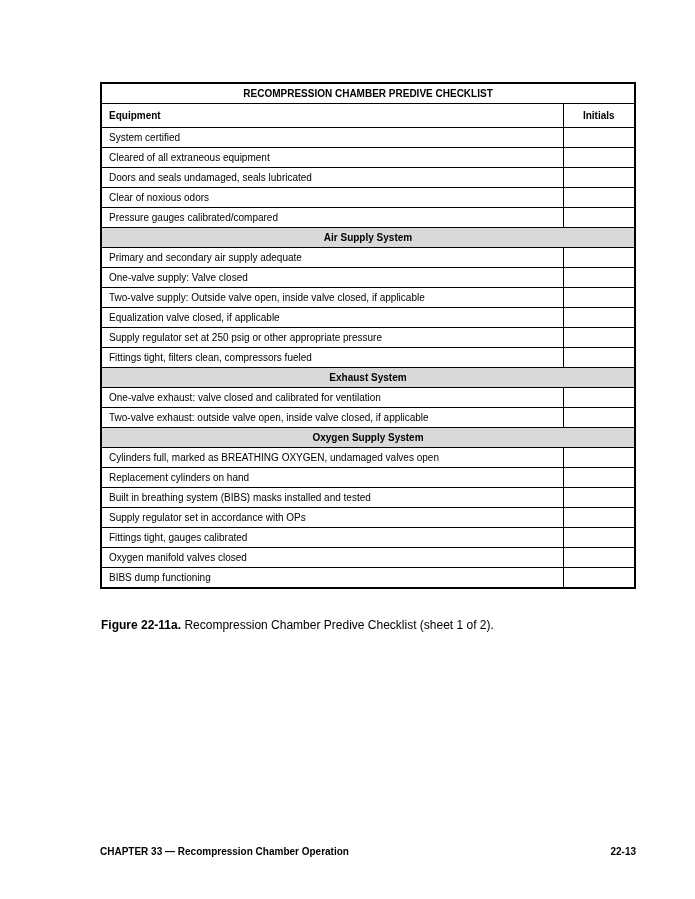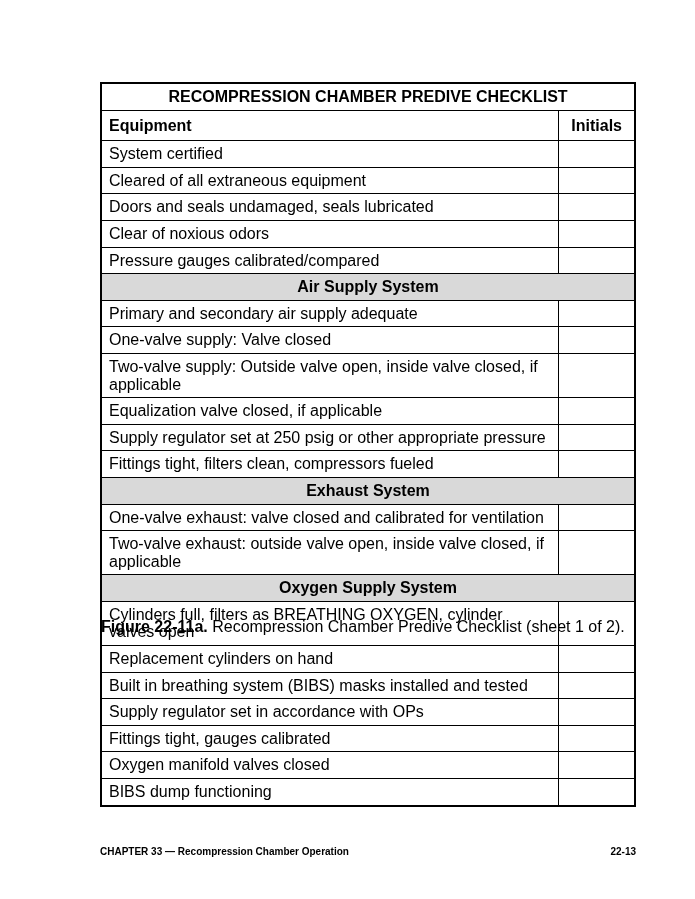--- a/index.html
+++ b/index.html
@@ -24,21 +24,21 @@
     top: 82px;
     width: 536px;
   }
   table.checklist {
     border-collapse: collapse;
     width: 100%;
     border: 2px solid #000000;
   }
   table.checklist td {
     border: 1px solid #000000;
-    font-size: 16px;
+    font-size: 10px;
     line-height: 1.1;
     padding: 4px 7px;
     vertical-align: middle;
   }
   td.title-cell {
     font-weight: bold;
     text-align: center;
     font-size: 11px;
     padding: 6px 4px;
     border-bottom: 2px solid #000000;
@@ -66,21 +66,21 @@
     background: #ffffff;
   }
   col.equip-col { width: auto; }
   col.init-col  { width: 72px; }
   .caption {
     margin: 0;
     position: absolute;
     left: 101px;
     top: 618px;
     width: 534px;
-    font-size: 16px;
+    font-size: 12px;
   }
   .caption .cap-label { font-weight: bold; }
   .caption .cap-text  { font-weight: normal; }
   .footer {
     position: absolute;
     left: 100px;
     top: 846px;
     width: 536px;
     display: flex;
     justify-content: space-between;
@@ -164,21 +164,21 @@
             <td class="initials-cell">&nbsp;</td>
           </tr>
           <tr>
             <td class="equip-cell">Two-valve exhaust: outside valve open, inside valve closed, if applicable</td>
             <td class="initials-cell">&nbsp;</td>
           </tr>
           <tr>
             <td colspan="2" class="section-header" style="background: rgb(217, 217, 217);">Oxygen Supply System</td>
           </tr>
           <tr>
-            <td class="equip-cell">Cylinders full, filters as BREATHING OXYGEN, cylinder valves open</td>
+            <td class="equip-cell">Cylinders full, marked as BREATHING OXYGEN, undamaged valves open</td>
             <td class="initials-cell">&nbsp;</td>
           </tr>
           <tr>
             <td class="equip-cell">Replacement cylinders on hand</td>
             <td class="initials-cell">&nbsp;</td>
           </tr>
           <tr>
             <td class="equip-cell">Built in breathing system (BIBS) masks installed and tested</td>
             <td class="initials-cell">&nbsp;</td>
           </tr>

